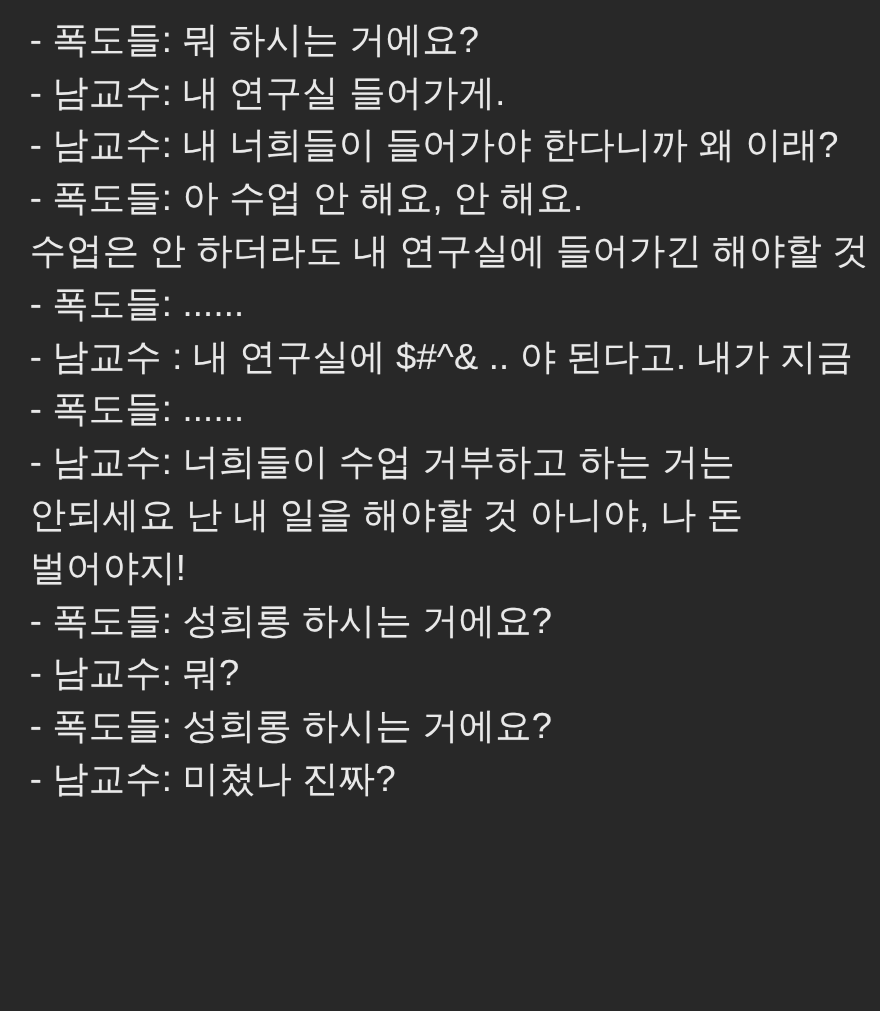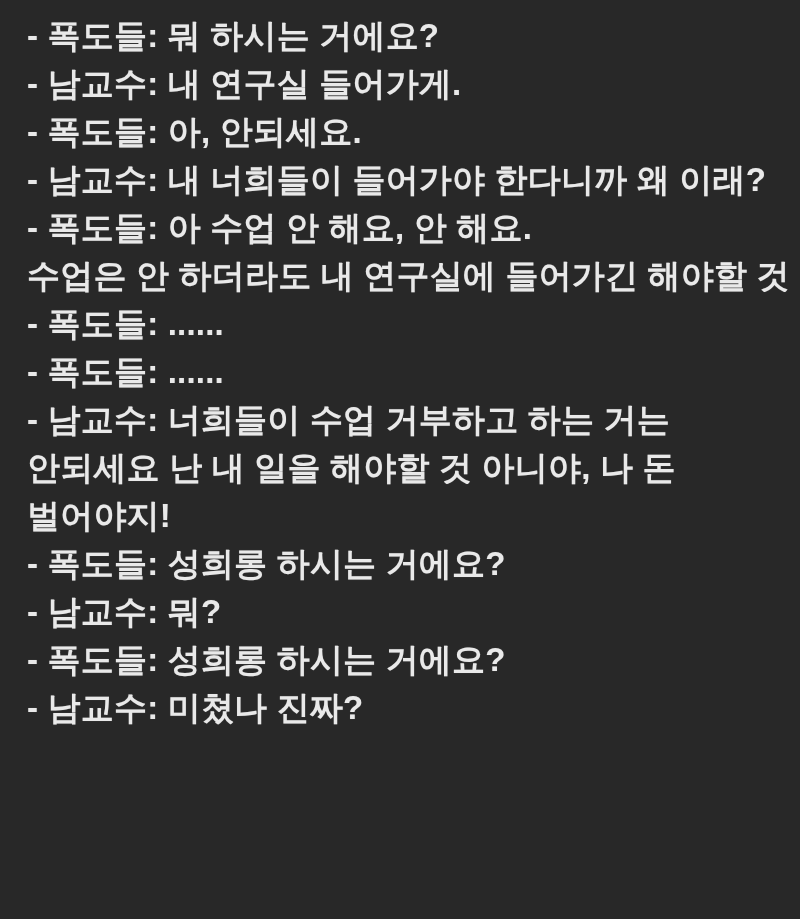--- a/index.html
+++ b/index.html
@@ -17,40 +17,40 @@
   }
   .dialogue {
     position: absolute;
     top: 12px;
     left: 27px;
     right: 10px;
   }
   .line {
     color: #e9e9e9;
     font-size: 33px;
-    font-weight: 700;
+    font-weight: 400;
     line-height: 48px;
     height: 48px;
     white-space: nowrap;
     letter-spacing: 0.2px;
     text-shadow: 0 0 1px rgba(255,255,255,0.25);
   }
 </style>
 </head>
 <body>
 
 <div class="page">
   <div class="dialogue">
     <div class="line">- 폭도들: 뭐 하시는 거에요?</div>
     <div class="line">- 남교수: 내 연구실 들어가게.</div>
-    <div class="line">- 폭도들: 아, 안되세요.</div>
     <div class="line">- 남교수: 내 너희들이 들어가야 한다니까 왜 이래?</div>
     <div class="line">- 폭도들: 아 수업 안 해요, 안 해요.</div>
     <div class="line">수업은 안 하더라도 내 연구실에 들어가긴 해야할 것</div>
     <div class="line">- 폭도들: ......</div>
+    <div class="line">- 남교수 : 내 연구실에 $#^&amp; .. 야 된다고. 내가 지금</div>
     <div class="line">- 폭도들: ......</div>
     <div class="line">- 남교수: 너희들이 수업 거부하고 하는 거는</div>
     <div class="line">안되세요 난 내 일을 해야할 것 아니야, 나 돈</div>
     <div class="line">벌어야지!</div>
     <div class="line">- 폭도들: 성희롱 하시는 거에요?</div>
     <div class="line">- 남교수: 뭐?</div>
     <div class="line">- 폭도들: 성희롱 하시는 거에요?</div>
     <div class="line">- 남교수: 미쳤나 진짜?</div>
   </div>
 </div>

